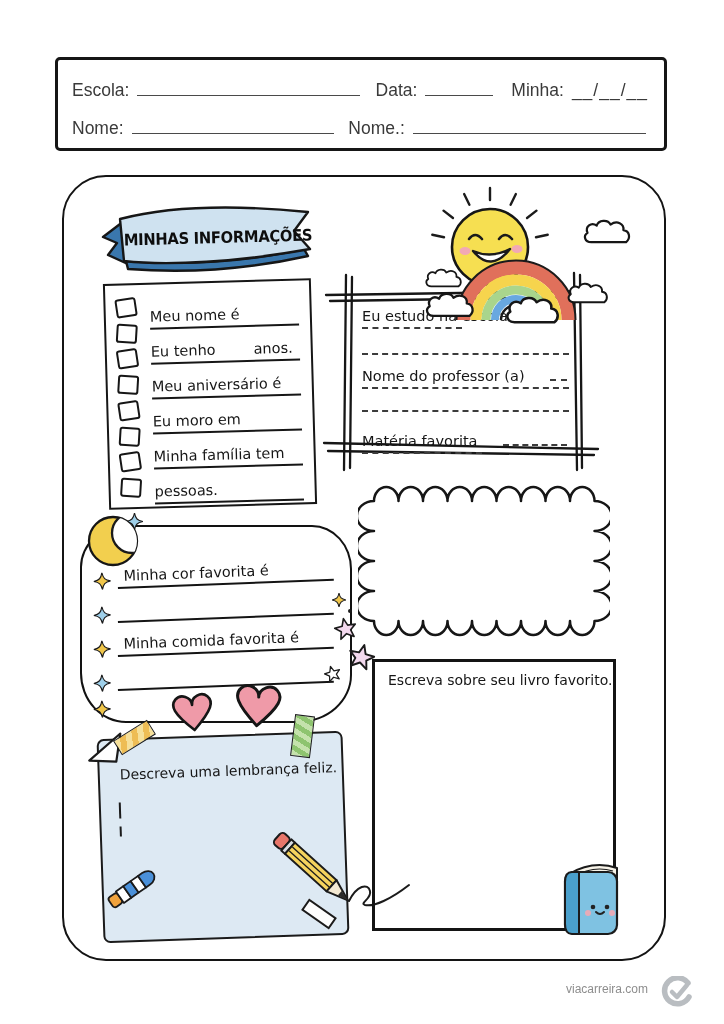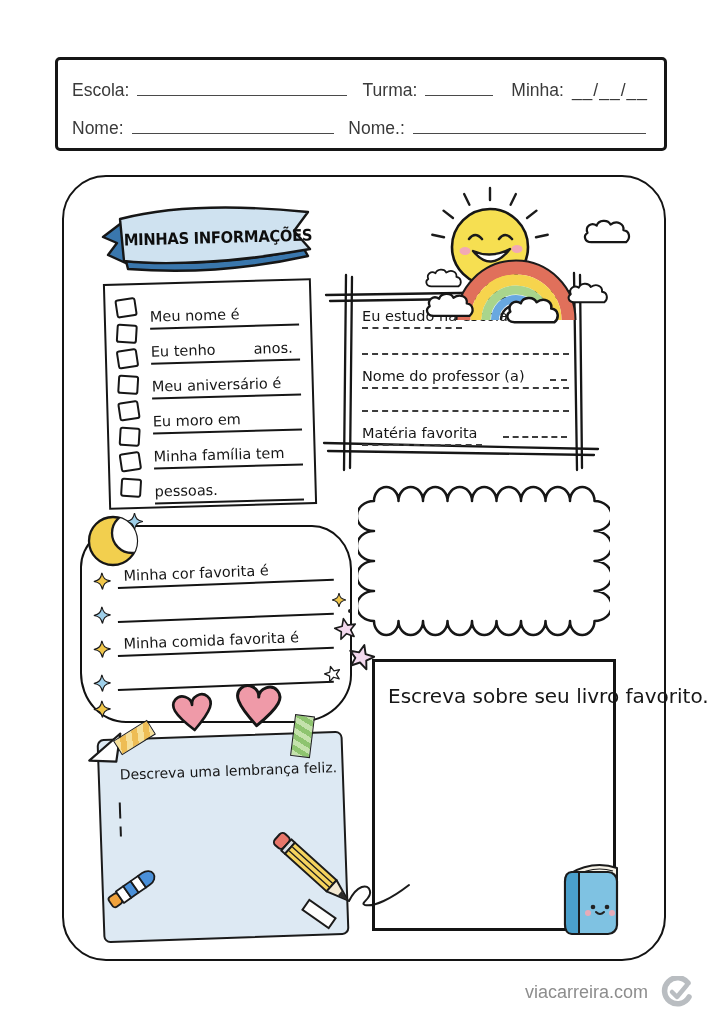--- a/index.html
+++ b/index.html
@@ -70,21 +70,21 @@
   .spark{position:absolute;z-index:2;}
 
   
   .cloudbox{position:absolute;left:294px;top:300px;width:252px;height:170px;z-index:1;}
   .cloudbox svg{position:absolute;inset:0;}
   .cloud-title{position:absolute;left:36px;top:26px;}
 
   
   .bookbox{position:absolute;left:308px;top:482px;width:244px;height:272px;border:3px solid #141414;
         box-sizing:border-box;z-index:2;}
-  .book-title{position:absolute;left:13px;top:22px;font-size:20px;}
+  .book-title{position:absolute;left:13px;top:10px;font-size:14px;}
   .bookicon{position:absolute;right:-10px;bottom:-12px;z-index:3;}
 
   
   .note{position:absolute;left:36px;top:558px;width:246px;height:204px;background:var(--paper-blue,#dde9f3);
         border:2.4px solid #1b1b1b;border-radius:7px;transform:rotate(-2deg);box-sizing:border-box;z-index:2;}
   .note-title{position:absolute;left:20px;top:26px;font-size:14px;}
   .pmark{position:absolute;left:18px;border-left:2.6px solid #1b1b1b;}
   .fold{position:absolute;left:-14px;top:-10px;}
   .tape{position:absolute;border:1.8px solid #1b1b1b;box-sizing:border-box;}
   .tape-yellow{left:16px;top:-11px;width:40px;height:17px;transform:rotate(-30deg);
@@ -92,21 +92,21 @@
   .tape-green{left:194px;top:-19px;width:20px;height:42px;transform:rotate(9deg);
         background:repeating-linear-gradient(25deg,#c4e2ab 0 5px,var(--tape-green,#8ec46f) 5px 10px);}
   .tape-white{position:absolute;left:238px;top:730px;width:34px;height:14px;transform:rotate(35deg);
         background:#fdfdfd;border:2px solid #1b1b1b;box-sizing:border-box;z-index:3;}
   .crayon{position:absolute;left:40px;top:702px;transform:rotate(-35deg);z-index:3;}
   .pencil{position:absolute;left:238px;top:642px;transform:rotate(-48deg);z-index:3;}
   .squiggle{position:absolute;left:283px;top:700px;z-index:1;}
 
   
   .footer-text{position:absolute;right:76px;top:982px;font-family:"Liberation Sans",sans-serif;
-        font-size:18px;color:var(--footer-gray,#8d8d8d);}
+        font-size:12px;color:var(--footer-gray,#8d8d8d);}
   .footer-logo{position:absolute;right:30px;top:976px;}
 
   
   .ink{stroke:#161616;}
   .c-banner{fill:var(--banner-fill,#cfe2f0);}
   .c-bdark{fill:var(--banner-dark,#3a77ad);}
   .c-sun{fill:var(--sun-yellow,#f6df51);}
   .c-cheek{fill:var(--cheek-pink,#f2a9b4);}
   .c-cloud{fill:#ffffff;}
   .c-moon{fill:var(--moon-yellow,#f2cf4e);}
@@ -114,21 +114,21 @@
 </style>
 </head>
 <body>
 
 <div class="page">
 
   <div class="hdr">
     <div class="hdr-row">
       <span class="hlabel">Escola:</span>
       <span class="fline f-school"></span>
-      <span class="hlabel">Turma:</span>
+      <span class="hlabel">Data:</span>
       <span class="fline f-class"></span>
       <span class="hlabel">Minha:</span>
       <span class="hmask">__/__/__</span>
     </div>
     <div class="hdr-row">
       <span class="hlabel">Nome:</span>
       <span class="fline f-name"></span>
       <span class="hlabel">Nome.:</span>
       <span class="fline f-prof"></span>
     </div>
@@ -194,21 +194,21 @@
       <div class="sb-content">
         <span class="wlabel" style="margin-top:4px;">Eu estudo na escola</span>
         <span class="dashline" style="width:100px;margin-top:3px;"></span>
         <span class="dashline" style="margin-top:24px;"></span>
         <div class="sb-flex" style="margin-top:13px;">
           <span class="wlabel">Nome do professor (a)</span>
           <span class="tdash"></span>
         </div>
         <span class="dashline" style="margin-top:3px;"></span>
         <span class="dashline" style="margin-top:21px;"></span>
-        <div class="sb-flex" style="margin-top:13px;">
+        <div class="sb-flex" style="margin-top:21px;">
           <span class="wlabel">Matéria favorita</span>
           <span class="tdash"></span>
         </div>
         <span class="dashline" style="width:58%;margin-top:3px;"></span>
       </div>
     </div>
 
     <div class="checklist">
       <div class="cb-col">
         <span class="cbox"></span>

